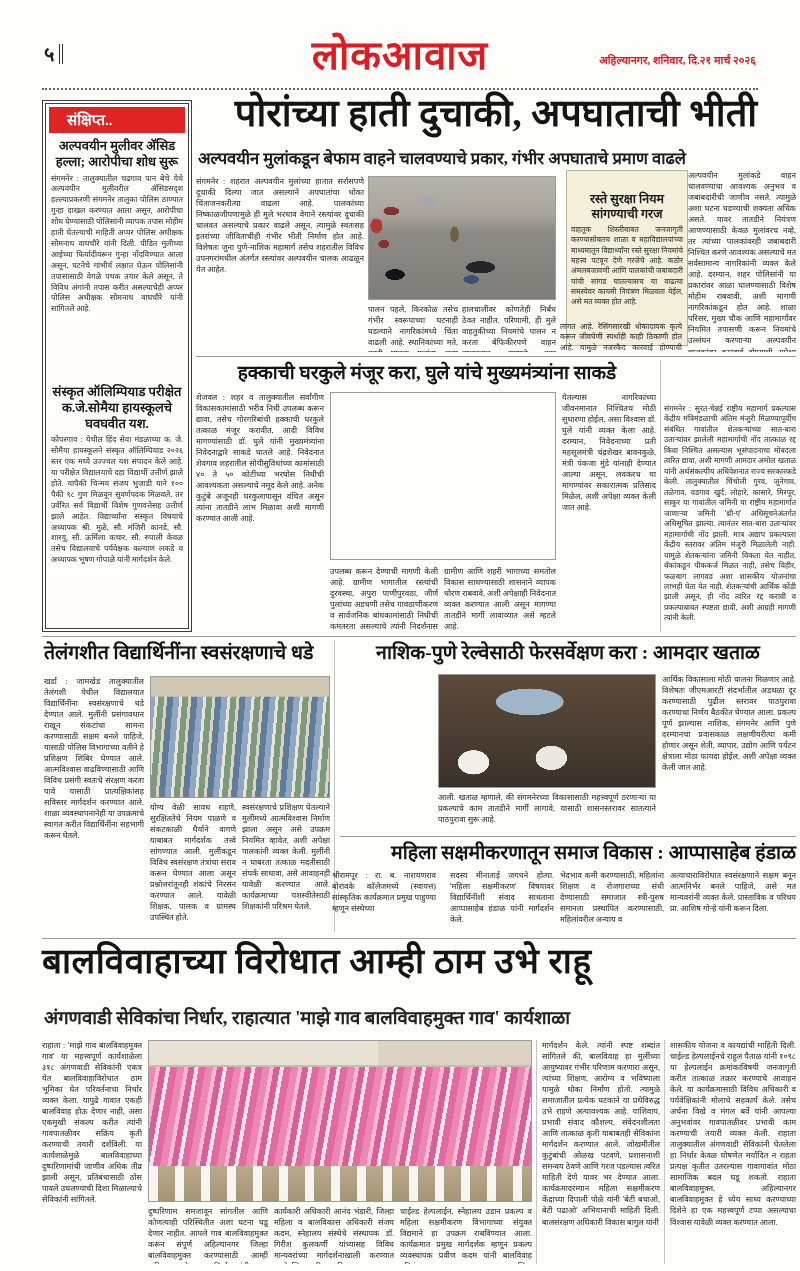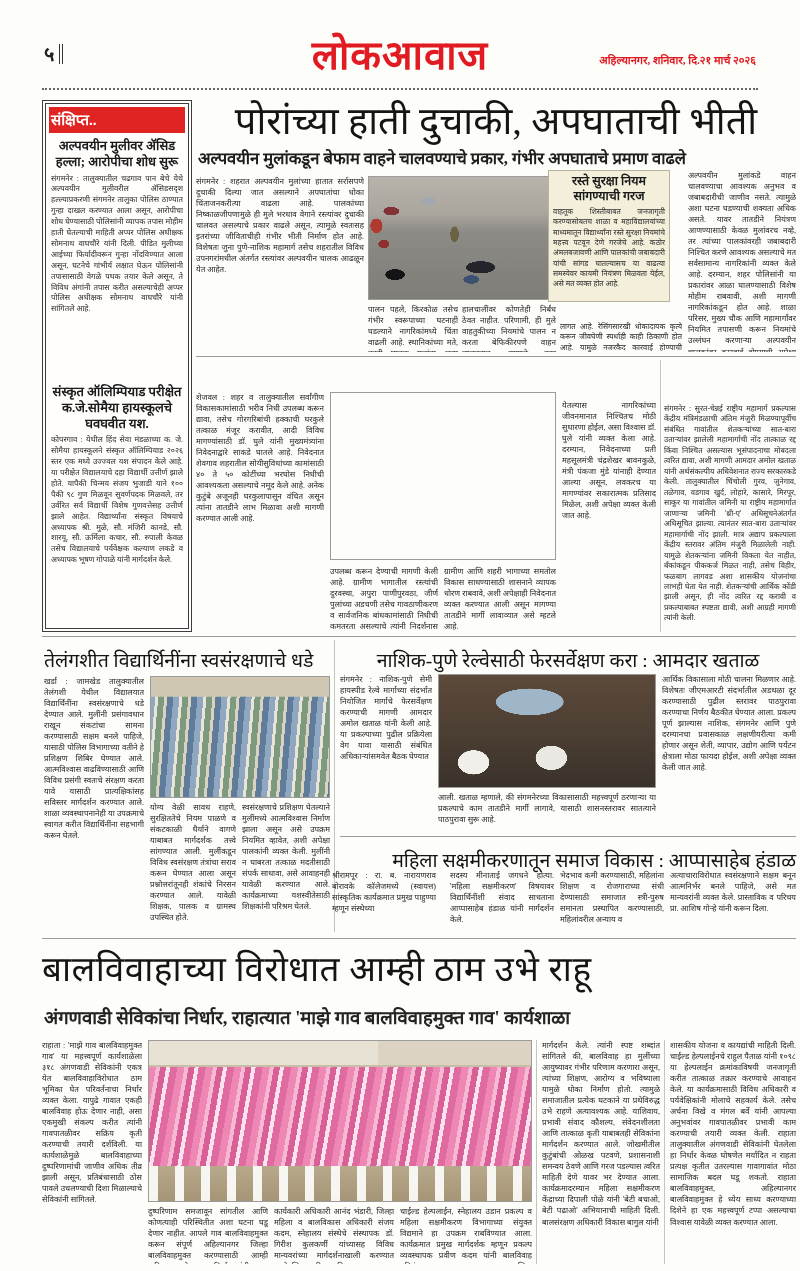--- a/index.html
+++ b/index.html
@@ -7,43 +7,43 @@
     --accent-red:#e02424;
     --box-cream:#f4efda;
     --ink:#1b1b1b;
     --rule:#9a9a9a;
   }
   *{margin:0;padding:0;box-sizing:border-box;}
   html,body{background:#e9e9e9;}
   body{font-family:"Liberation Serif","DejaVu Serif",serif;color:var(--ink);}
   #paper{position:relative;width:800px;height:1271px;background:#fdfdfa;margin:0 auto;overflow:hidden;}
   .abs{position:absolute;}
-  .headline{font-weight:normal;color:#141414;line-height:1.15;margin-top:8px;}
+  .headline{font-weight:bold;color:#141414;line-height:1.15;}
   .body-col{font-size:8px;line-height:1.38;text-align:justify;color:#262626;overflow:hidden;word-break:break-word;}
   .vrule{border-left:1px solid #c4c4c4;width:0;}
   .hrule{border-top:1px solid var(--rule);height:0;}
   .photo{border:1px solid #9b9b9b;overflow:hidden;}
 
   
   #masthead{left:0;right:0;top:26px;text-align:center;font-size:40px;font-weight:bold;color:var(--masthead-red);letter-spacing:1px;}
   #pageno{left:44px;top:40px;font-size:20px;font-weight:bold;color:#222;}
   #pageno .bars{display:inline-block;height:20px;border-left:1.5px solid #333;border-right:1.5px solid #333;width:4px;margin-left:5px;vertical-align:-3px;}
   #dateline{right:44px;top:52px;font-size:11px;font-weight:bold;color:var(--masthead-red);}
   #header-rule{left:42px;width:716px;top:88px;border-top:2px dotted #666;}
 
   
   #briefs{left:42px;top:100px;width:150px;height:532px;border:4px double #3d3d3d;background:#fffefc;padding:4px 5px;}
-  #briefs .bar{background:var(--accent-red);color:#fff;font-weight:bold;font-size:15px;padding:2px 2px 4px;margin:-1px -2px 5px;}
+  #briefs .bar{background:var(--accent-red);color:#fff;font-weight:bold;font-size:15px;padding:2px 18px 4px;margin:-1px -2px 5px;}
   .brief-hl{font-size:13px;font-weight:bold;text-align:center;line-height:1.25;margin:4px 0 3px;}
   .brief-bd{font-size:7.8px;line-height:1.4;text-align:justify;color:#262626;}
 
   
   #lead-hl{left:196px;top:92px;width:600px;font-size:38px;text-align:center;}
   #lead-sub{left:198px;top:146px;width:598px;font-size:16.5px;font-weight:600;color:#1d1d1d;}
-  #lead-box{left:548px;top:170px;width:122px;height:132px;background:var(--box-cream);border:1px solid #b9b29a;padding:3px 4px;}
+  #lead-box{left:566px;top:170px;width:122px;height:176px;background:var(--box-cream);border:1px solid #b9b29a;padding:21px 4px;}
   #lead-box .t{font-size:12.5px;font-weight:bold;text-align:center;line-height:1.2;margin-bottom:3px;}
   #lead-box .b{font-size:7.5px;line-height:1.38;text-align:justify;color:#2c2c2c;overflow:hidden;height:106px;}
 
   
   #photo-lead{left:368px;top:176px;width:188px;height:124px;
     background:
       radial-gradient(ellipse 16px 9px at 14% 80%, #141417 60%, transparent 61%),
       radial-gradient(ellipse 24px 10px at 60% 74%, #23252a 60%, transparent 61%),
       radial-gradient(ellipse 13px 7px at 55% 84%, #3c5070 60%, transparent 61%),
       radial-gradient(ellipse 7px 13px at 46% 47%, #6b6246 60%, transparent 61%),
@@ -112,40 +112,40 @@
   <div class="abs body-col" style="left:462px;top:304px;width:94px;height:48px;">हालचालींवर कोणतेही निर्बंध ठेवत नाहीत. परिणामी, ही मुले वाहतुकीच्या नियमांचे पालन न करता बेफिकीरपणे वाहन चालवतात. त्यामुळे इतर वाहनचालक, पादचाऱ्यांना मोठा त्रास सहन करावा</div>
   <div class="abs" id="lead-box">
     <div class="t">रस्ते सुरक्षा नियम सांगण्याची गरज</div>
     <div class="b">वाहतूक शिस्तीबाबत जनजागृती करण्यासोबतच शाळा व महाविद्यालयांच्या माध्यमातून विद्यार्थ्यांना रस्ते सुरक्षा नियमांचे महत्त्व पटवून देणे गरजेचे आहे. कठोर अंमलबजावणी आणि पालकांची जबाबदारी यांची सांगड घातल्यासच या वाढत्या समस्येवर कायमी नियंत्रण मिळवता येईल, असे मत व्यक्त होत आहे.</div>
   </div>
   <div class="abs body-col" style="left:560px;top:322px;width:122px;height:30px;font-size:7.5px;">लागत आहे. रेसिंगसारखी धोकादायक कृत्ये करून जीवघेणी स्पर्धाही काही ठिकाणी होत आहे. यामुळे नजरकैद कारवाई होण्याची मागणी होत आहे.</div>
   <div class="abs body-col" style="left:688px;top:170px;width:108px;height:182px;">अल्पवयीन मुलांकडे वाहन चालवण्याचा आवश्यक अनुभव व जबाबदारीची जाणीव नसते. त्यामुळे अशा घटना घडण्याची शक्यता अधिक असते. यावर तातडीने नियंत्रण आणण्यासाठी केवळ मुलांवरच नव्हे, तर त्यांच्या पालकांवरही जबाबदारी निश्चित करणे आवश्यक असल्याचे मत सर्वसामान्य नागरिकांनी व्यक्त केले आहे. दरम्यान, शहर पोलिसांनी या प्रकारांवर आळा घालण्यासाठी विशेष मोहीम राबवावी, अशी मागणी नागरिकांकडून होत आहे. शाळा परिसर, मुख्य चौक आणि महामार्गांवर नियमित तपासणी करून नियमांचे उल्लंघन करणाऱ्या अल्पवयीन चालकांवर कारवाई होण्याची अपेक्षा नागरिकांनी व्यक्त केली आहे.</div>
 
   <div class="abs hrule" style="left:196px;width:600px;top:356px;"></div>
 
+  <div class="abs headline sec-hl" id="gharkule-hl">हक्काची घरकुले मंजूर करा, घुले यांचे मुख्यमंत्र्यांना साकडे</div>
   <div class="abs body-col" style="left:196px;top:392px;width:128px;height:238px;">शेजवल : शहर व तालुक्यातील सर्वांगीण विकासकामांसाठी भरीव निधी उपलब्ध करून द्यावा, तसेच गोरगरिबांची हक्काची घरकुले तत्काळ मंजूर करावीत, आदी विविध मागण्यांसाठी डॉ. घुले यांनी मुख्यमंत्र्यांना निवेदनाद्वारे साकडे घातले आहे. निवेदनात शेवगाव शहरातील सोयीसुविधांच्या कामांसाठी ४० ते ५० कोटींच्या भरघोस निधीची आवश्यकता असल्याचे नमूद केले आहे. अनेक कुटुंबे अजूनही घरकुलापासून वंचित असून त्यांना तातडीने लाभ मिळावा अशी मागणी करण्यात आली आहे.</div>
   <div class="abs photo" id="photo-gharkule"></div>
   <div class="abs body-col" style="left:330px;top:566px;width:108px;height:64px;">उपलब्ध करून देण्याची मागणी केली आहे. ग्रामीण भागातील रस्त्यांची दुरवस्था, अपुरा पाणीपुरवठा, जीर्ण पुलांच्या अडचणी तसेच गावठाणीकरण व सार्वजनिक बांधकामांसाठी निधीची कमतरता असल्याचे त्यांनी निदर्शनास आणून दिले.</div>
   <div class="abs body-col" style="left:444px;top:566px;width:112px;height:64px;">ग्रामीण आणि शहरी भागाच्या समतोल विकास साधण्यासाठी शासनाने व्यापक धोरण राबवावे, अशी अपेक्षाही निवेदनात व्यक्त करण्यात आली असून मागण्या तातडीने मार्गी लावाव्यात असे म्हटले आहे.</div>
-  <div class="abs body-col" style="left:562px;top:400px;width:94px;height:238px;">येतल्यास नागरिकांच्या जीवनमानात निश्चितच मोठी सुधारणा होईल, असा विश्वास डॉ. घुले यांनी व्यक्त केला आहे. दरम्यान, निवेदनाच्या प्रती महसूलमंत्री चंद्रशेखर बावनकुळे, मंत्री पंकजा मुंडे यांनाही देण्यात आल्या असून, लवकरच या मागण्यांवर सकारात्मक प्रतिसाद मिळेल, अशी अपेक्षा व्यक्त केली जात आहे.</div>
+  <div class="abs body-col" style="left:562px;top:392px;width:94px;height:238px;">येतल्यास नागरिकांच्या जीवनमानात निश्चितच मोठी सुधारणा होईल, असा विश्वास डॉ. घुले यांनी व्यक्त केला आहे. दरम्यान, निवेदनाच्या प्रती महसूलमंत्री चंद्रशेखर बावनकुळे, मंत्री पंकजा मुंडे यांनाही देण्यात आल्या असून, लवकरच या मागण्यांवर सकारात्मक प्रतिसाद मिळेल, अशी अपेक्षा व्यक्त केली जात आहे.</div>
   <div class="abs vrule" style="left:660px;top:360px;height:272px;"></div>
 
   <div class="abs body-col" style="left:664px;top:404px;width:132px;height:228px;font-size:7.6px;">संगमनेर : सुरत-चेन्नई राष्ट्रीय महामार्ग प्रकल्पास केंद्रीय मंत्रिमंडळाची अंतिम मंजुरी मिळण्यापूर्वीच संबंधित गावांतील शेतकऱ्यांच्या सात-बारा उताऱ्यांवर झालेली महामार्गाची नोंद तात्काळ रद्द किंवा निश्चित असल्यास भूसंपादनाचा मोबदला त्वरित द्यावा, अशी मागणी आमदार अमोल खताळ यांनी अर्थसंकल्पीय अधिवेशनात राज्य सरकारकडे केली. तालुक्यातील चिंचोली गुरव, जुनेगाव, तळेगाव, वडगाव खुर्द, लोहारे, कासारे, मिरपूर, साकूर या गावांतील जमिनी या राष्ट्रीय महामार्गात जाणाऱ्या जमिनी 'थ्री-ए' अधिसूचनेअंतर्गत अधिसूचित झाल्या. त्यानंतर सात-बारा उताऱ्यांवर महामार्गाची नोंद झाली. मात्र अद्याप प्रकल्पाला केंद्रीय स्तरावर अंतिम मंजुरी मिळालेली नाही. यामुळे शेतकऱ्यांना जमिनी विकता येत नाहीत, बँकांकडून पीककर्ज मिळत नाही, तसेच विहीर, फळबाग लागवड अशा शासकीय योजनांचा लाभही घेता येत नाही. शेतकऱ्यांची आर्थिक कोंडी झाली असून, ही नोंद त्वरित रद्द करावी व प्रकल्पाबाबत स्पष्टता द्यावी, अशी आग्रही मागणी त्यांनी केली.</div>
 
   <div class="abs hrule" style="left:42px;width:754px;top:636px;"></div>
 
   <div class="abs headline" id="telangan-hl">तेलंगशीत विद्यार्थिनींना स्वसंरक्षणाचे धडे</div>
   <div class="abs body-col" style="left:44px;top:676px;width:100px;height:256px;">खर्डा : जामखेड तालुक्यातील तेलंगशी येथील विद्यालयात विद्यार्थिनींना स्वसंरक्षणाचे धडे देण्यात आले. मुलींनी प्रसंगावधान राखून संकटांचा सामना करण्यासाठी सक्षम बनले पाहिजे, यासाठी पोलिस विभागाच्या वतीने हे प्रशिक्षण शिबिर घेण्यात आले. आत्मविश्वास वाढविण्यासाठी आणि विविध प्रसंगी स्वतःचे संरक्षण करता यावे यासाठी प्रात्यक्षिकांसह सविस्तर मार्गदर्शन करण्यात आले. शाळा व्यवस्थापनानेही या उपक्रमाचे स्वागत करीत विद्यार्थिनींना सहभागी करून घेतले.</div>
   <div class="abs photo" id="photo-telangan"></div>
   <div class="abs body-col" style="left:242px;top:802px;width:88px;height:130px;">स्वसंरक्षणाचे प्रशिक्षण घेतल्याने मुलींमध्ये आत्मविश्वास निर्माण झाला असून असे उपक्रम नियमित व्हावेत, अशी अपेक्षा पालकांनी व्यक्त केली. मुलींनी न घाबरता तत्काळ मदतीसाठी संपर्क साधावा, असे आवाहनही यावेळी करण्यात आले. कार्यक्रमाच्या यशस्वीतेसाठी शिक्षकांनी परिश्रम घेतले.</div>
   <div class="abs body-col" style="left:150px;top:802px;width:86px;height:130px;">योग्य वेळी सावध राहणे, सुरक्षिततेचे नियम पाळणे व संकटकाळी धैर्याने वागणे याबाबत मार्गदर्शक तत्त्वे सांगण्यात आली. मुलींकडून विविध स्वसंरक्षण तंत्रांचा सराव करून घेण्यात आला असून प्रश्नोत्तरांतूनही शंकांचे निरसन करण्यात आले. यावेळी शिक्षक, पालक व ग्रामस्थ उपस्थित होते.</div>
   <div class="abs vrule" style="left:334px;top:640px;height:292px;"></div>
 
   <div class="abs headline" id="railway-hl">नाशिक-पुणे रेल्वेसाठी फेरसर्वेक्षण करा : आमदार खताळ</div>
-  <div class="abs body-col" style="left:340px;top:674px;width:92px;height:158px;">संगमनेर : नाशिक-पुणे सेमी हायस्पीड रेल्वे मार्गाच्या संदर्भात नियोजित मार्गाचे फेरसर्वेक्षण करण्याची मागणी आमदार अमोल खताळ यांनी केली आहे. या प्रकल्पाच्या पुढील प्रक्रियेला वेग यावा यासाठी संबंधित अधिकाऱ्यांसमवेत बैठक घेण्यात</div>
   <div class="abs photo" id="photo-railway"></div>
   <div class="abs body-col" style="left:438px;top:792px;width:218px;height:40px;">आली. खताळ म्हणाले, की संगमनेरच्या विकासासाठी महत्त्वपूर्ण ठरणाऱ्या या प्रकल्पाचे काम तातडीने मार्गी लागावे, यासाठी शासनस्तरावर सातत्याने पाठपुरावा सुरू आहे.</div>
   <div class="abs body-col" style="left:662px;top:674px;width:134px;height:158px;">आर्थिक विकासाला मोठी चालना मिळणार आहे. विशेषतः जीएमआरटी संदर्भातील अडथळा दूर करण्यासाठी पुढील स्तरावर पाठपुरावा करण्याचा निर्णय बैठकीत घेण्यात आला. प्रकल्प पूर्ण झाल्यास नाशिक, संगमनेर आणि पुणे दरम्यानचा प्रवासकाळ लक्षणीयरीत्या कमी होणार असून शेती, व्यापार, उद्योग आणि पर्यटन क्षेत्राला मोठा फायदा होईल, अशी अपेक्षा व्यक्त केली जात आहे.</div>
   <div class="abs hrule" style="left:340px;width:456px;top:836px;"></div>
 
   <div class="abs headline" id="mahila-hl">महिला सक्षमीकरणातून समाज विकास : आप्पासाहेब हंडाळ</div>
   <div class="abs body-col" style="left:332px;top:870px;width:104px;height:64px;">श्रीरामपूर : रा. ब. नारायणराव बोरावके कॉलेजमध्ये (स्वायत्त) सांस्कृतिक कार्यक्रमात प्रमुख पाहुण्या म्हणून संस्थेच्या</div>
   <div class="abs body-col" style="left:450px;top:870px;width:104px;height:64px;">सदस्य मीनाताई जगधने होत्या. 'महिला सक्षमीकरण' विषयावर विद्यार्थिनींशी संवाद साधताना आप्पासाहेब हंडाळ यांनी मार्गदर्शन केले.</div>
   <div class="abs body-col" style="left:560px;top:870px;width:104px;height:64px;">भेदभाव कमी करण्यासाठी, महिलांना शिक्षण व रोजगाराच्या संधी देण्यासाठी समाजात स्त्री-पुरुष समानता प्रस्थापित करण्यासाठी, महिलांवरील अन्याय व</div>
   <div class="abs body-col" style="left:670px;top:870px;width:126px;height:64px;">अत्याचाराविरोधात स्वसंरक्षणाने सक्षम बनून आत्मनिर्भर बनले पाहिजे, असे मत मान्यवरांनी व्यक्त केले. प्रास्ताविक व परिचय प्रा. आशिष गोऱ्हे यांनी करून दिला.</div>

